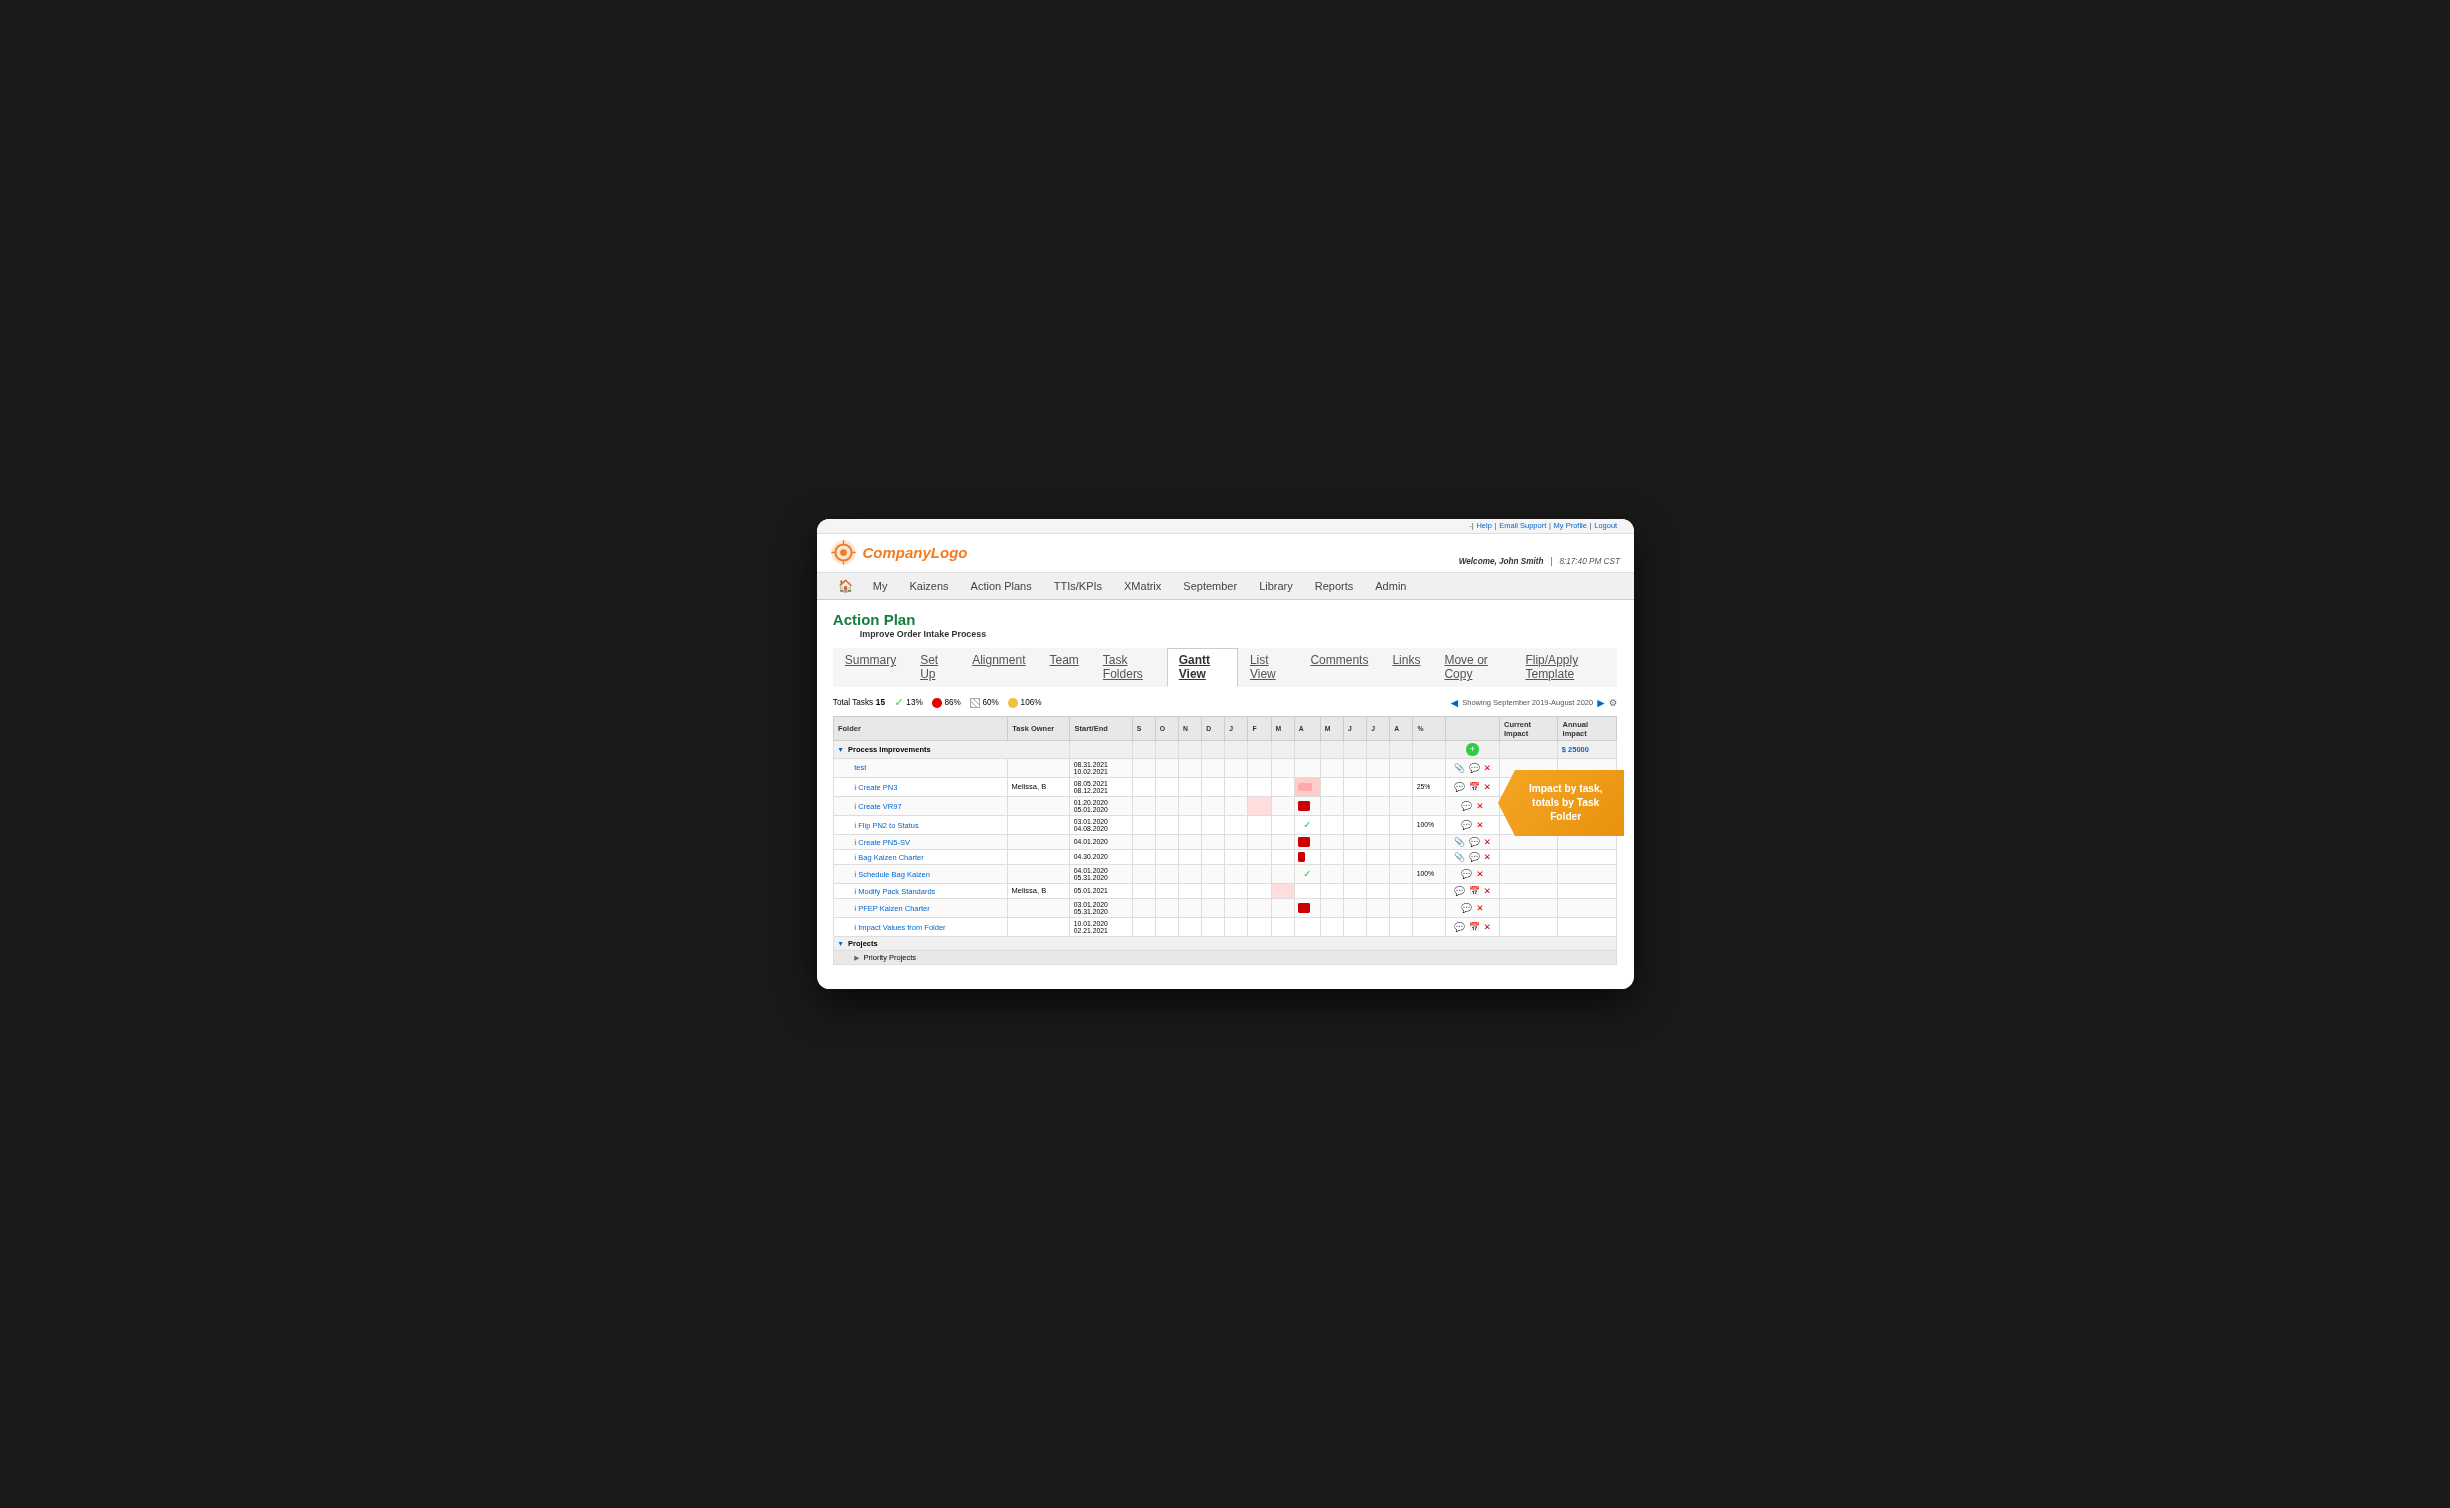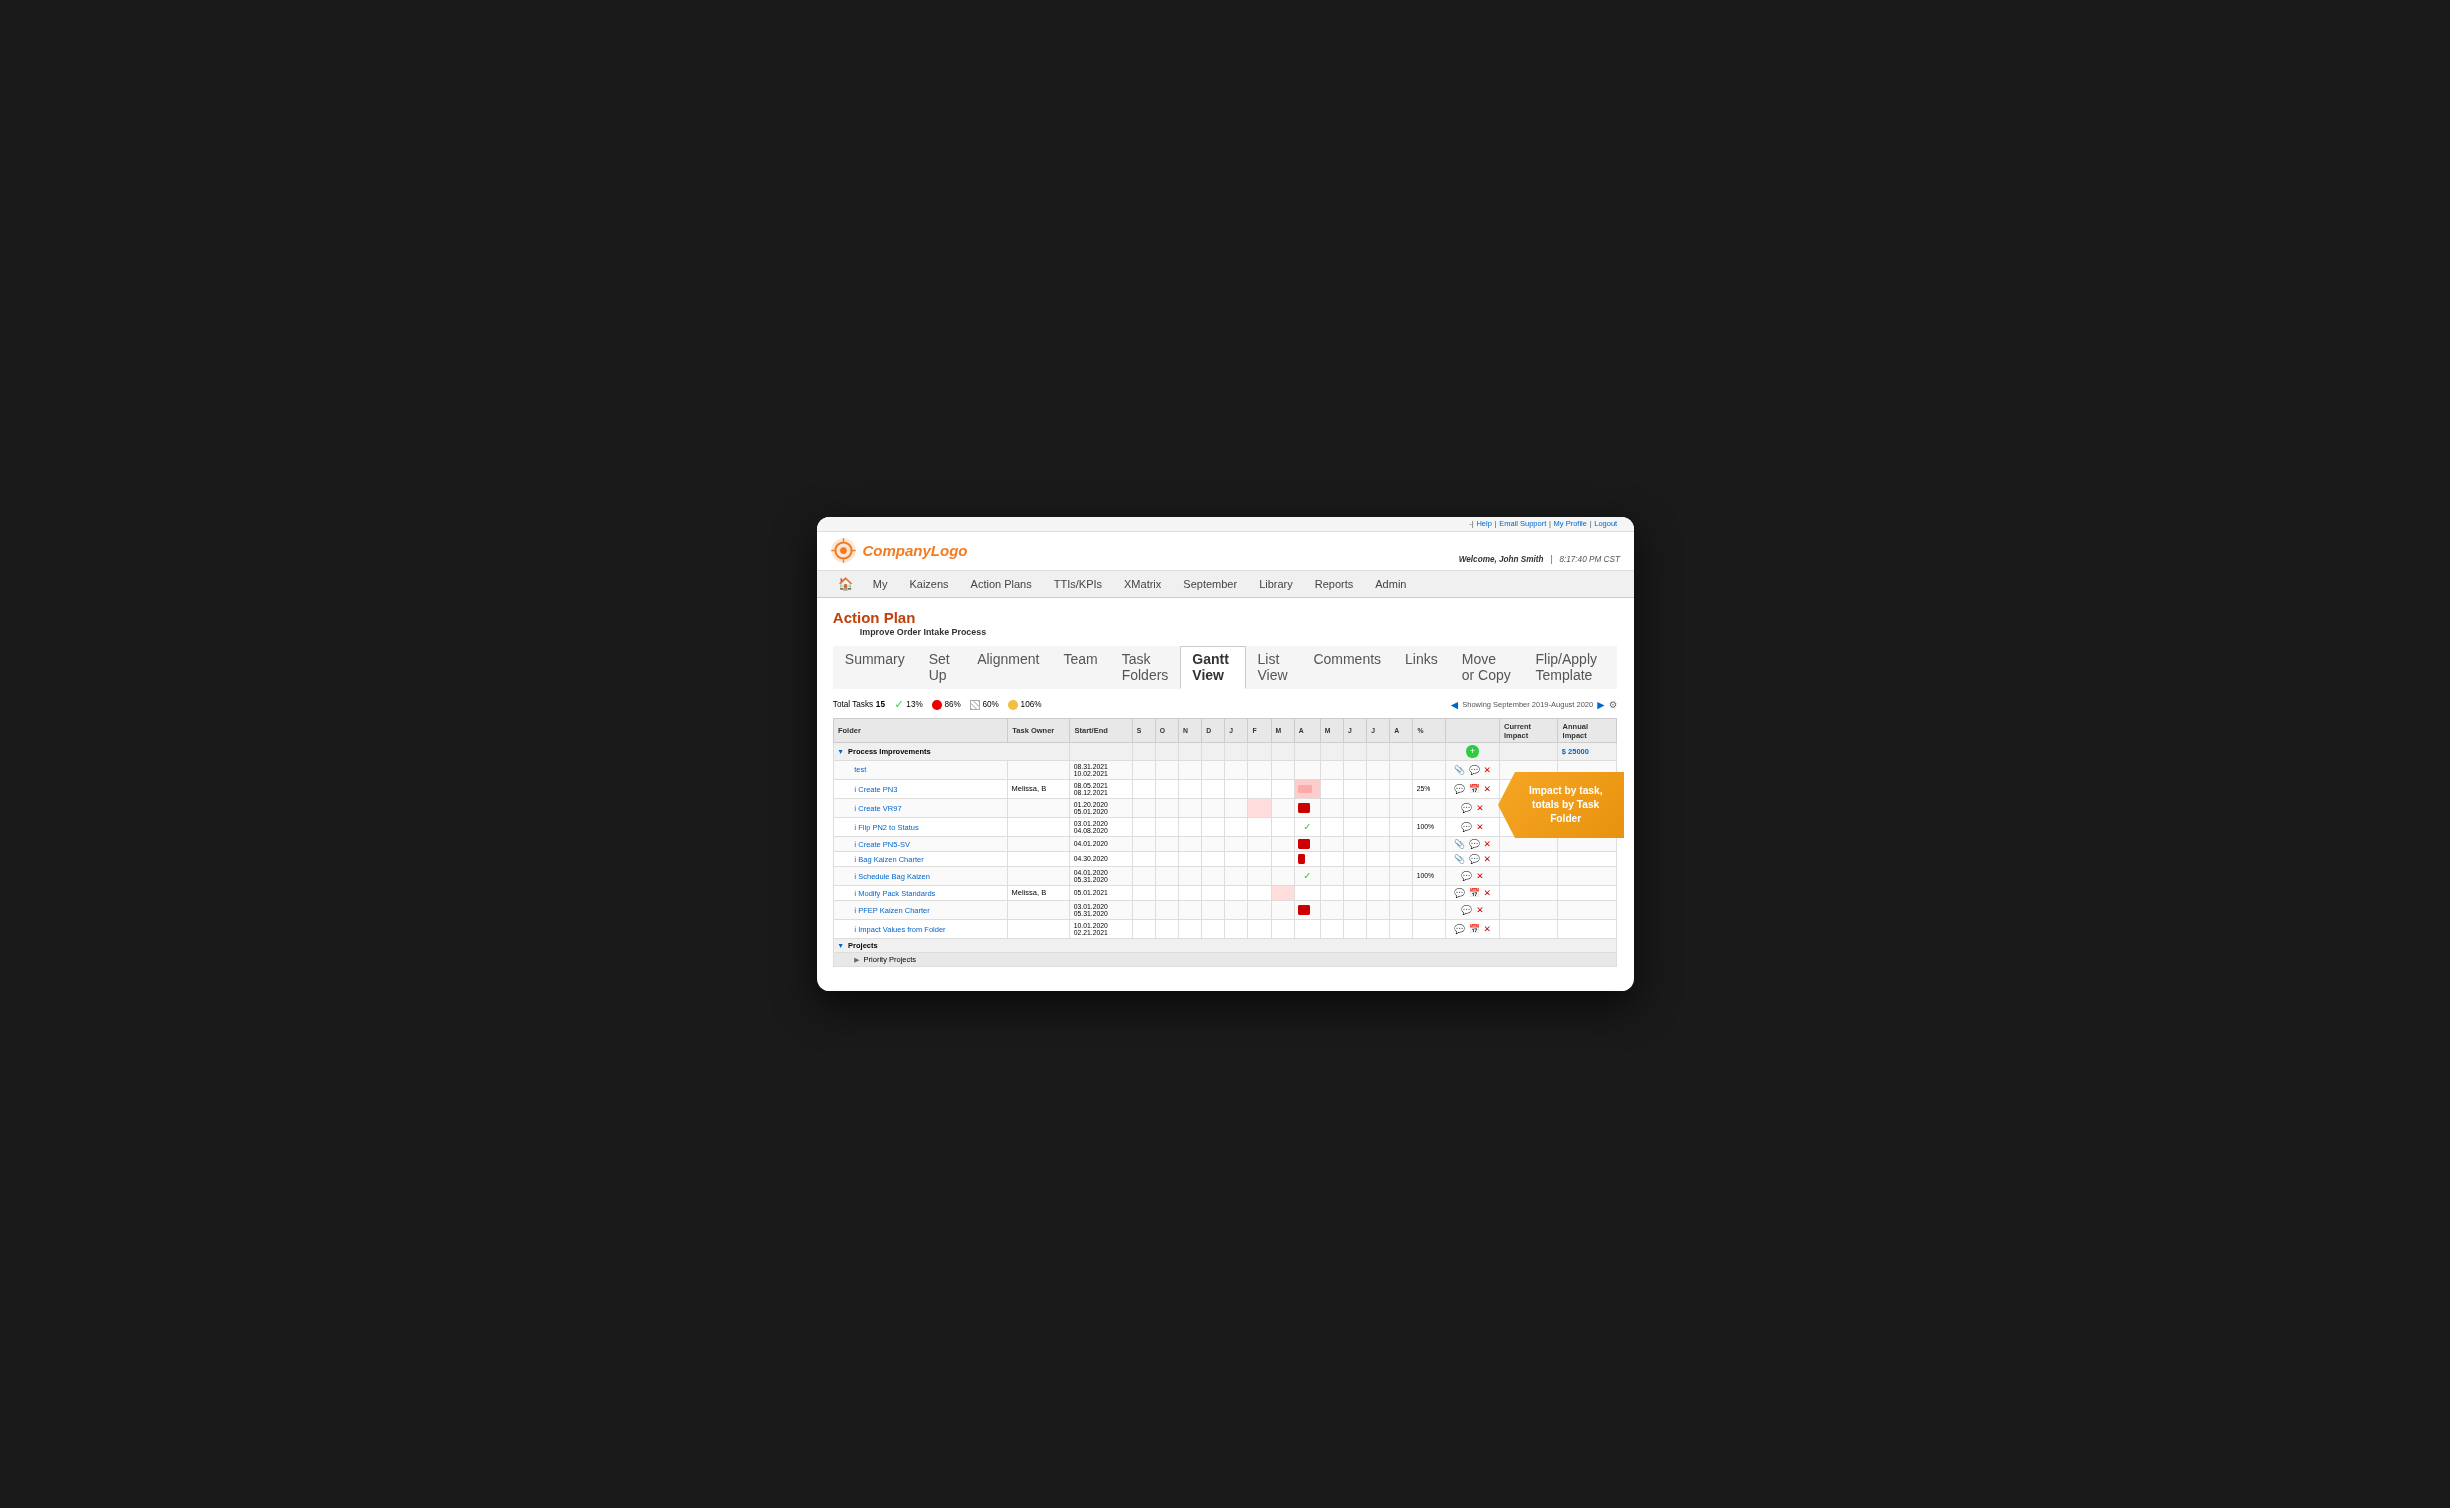--- a/index.html
+++ b/index.html
@@ -82,21 +82,21 @@
     }
     .nav-home {
       padding: 5.4px 8.2px;
       font-size: 12.3px;
     }
     
     .page-content {
       padding: 11px 16.3px;
     }
     .page-title {
-      color: #c2410c;
+      color: #15803d;
       font-size: 15px;
       font-weight: bold;
       margin-bottom: 1.4px;
     }
     .page-subtitle {
       font-size: 8.9px;
       font-weight: bold;
       color: #333;
       margin-bottom: 8.2px;
       margin-left: 27px;
@@ -104,25 +104,26 @@
     
     .sub-tabs {
       display: flex;
       border-bottom: 1.4px solid #ccc;
       margin-bottom: 9.5px;
     }
     .sub-tab {
       padding: 4.8px 11px;
       cursor: pointer;
       color: #555;
-      font-size: 14px;
+      font-size: 12px;
       border: 0.7px solid transparent;
       border-bottom: none;
       margin-bottom: -1.4px;
       background: #f5f5f5;
+      text-decoration: underline;
     }
     .sub-tab.active {
       background: #fff;
       border-color: #ccc;
       color: #333;
       font-weight: bold;
       border-bottom: 1.4px solid #fff;
     }
     
     .stats-bar {

